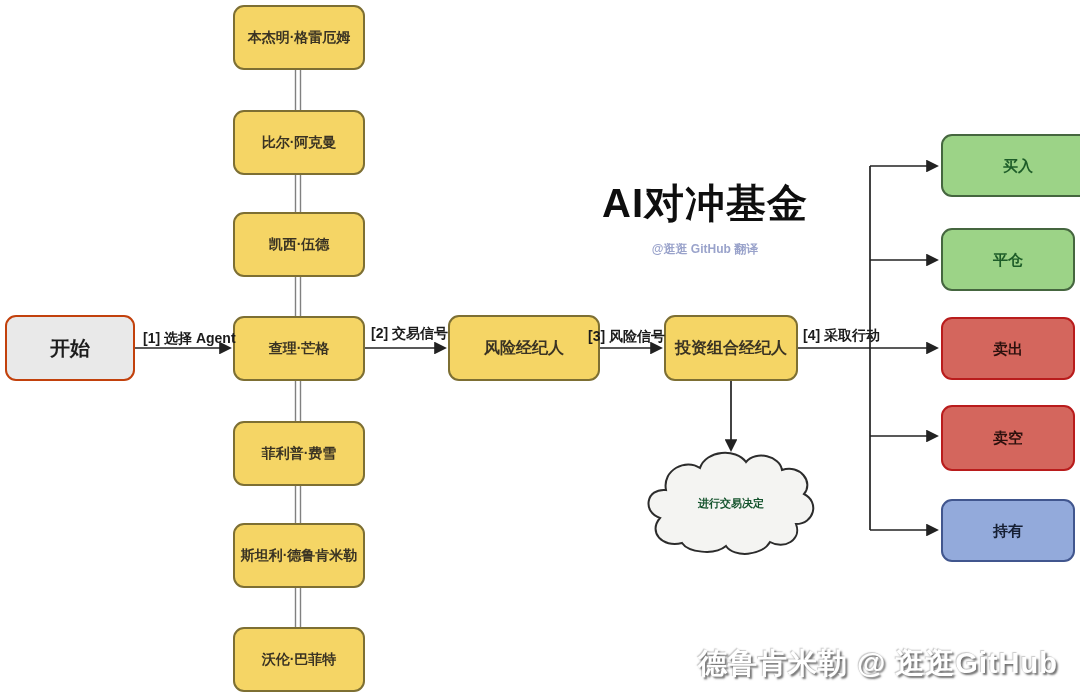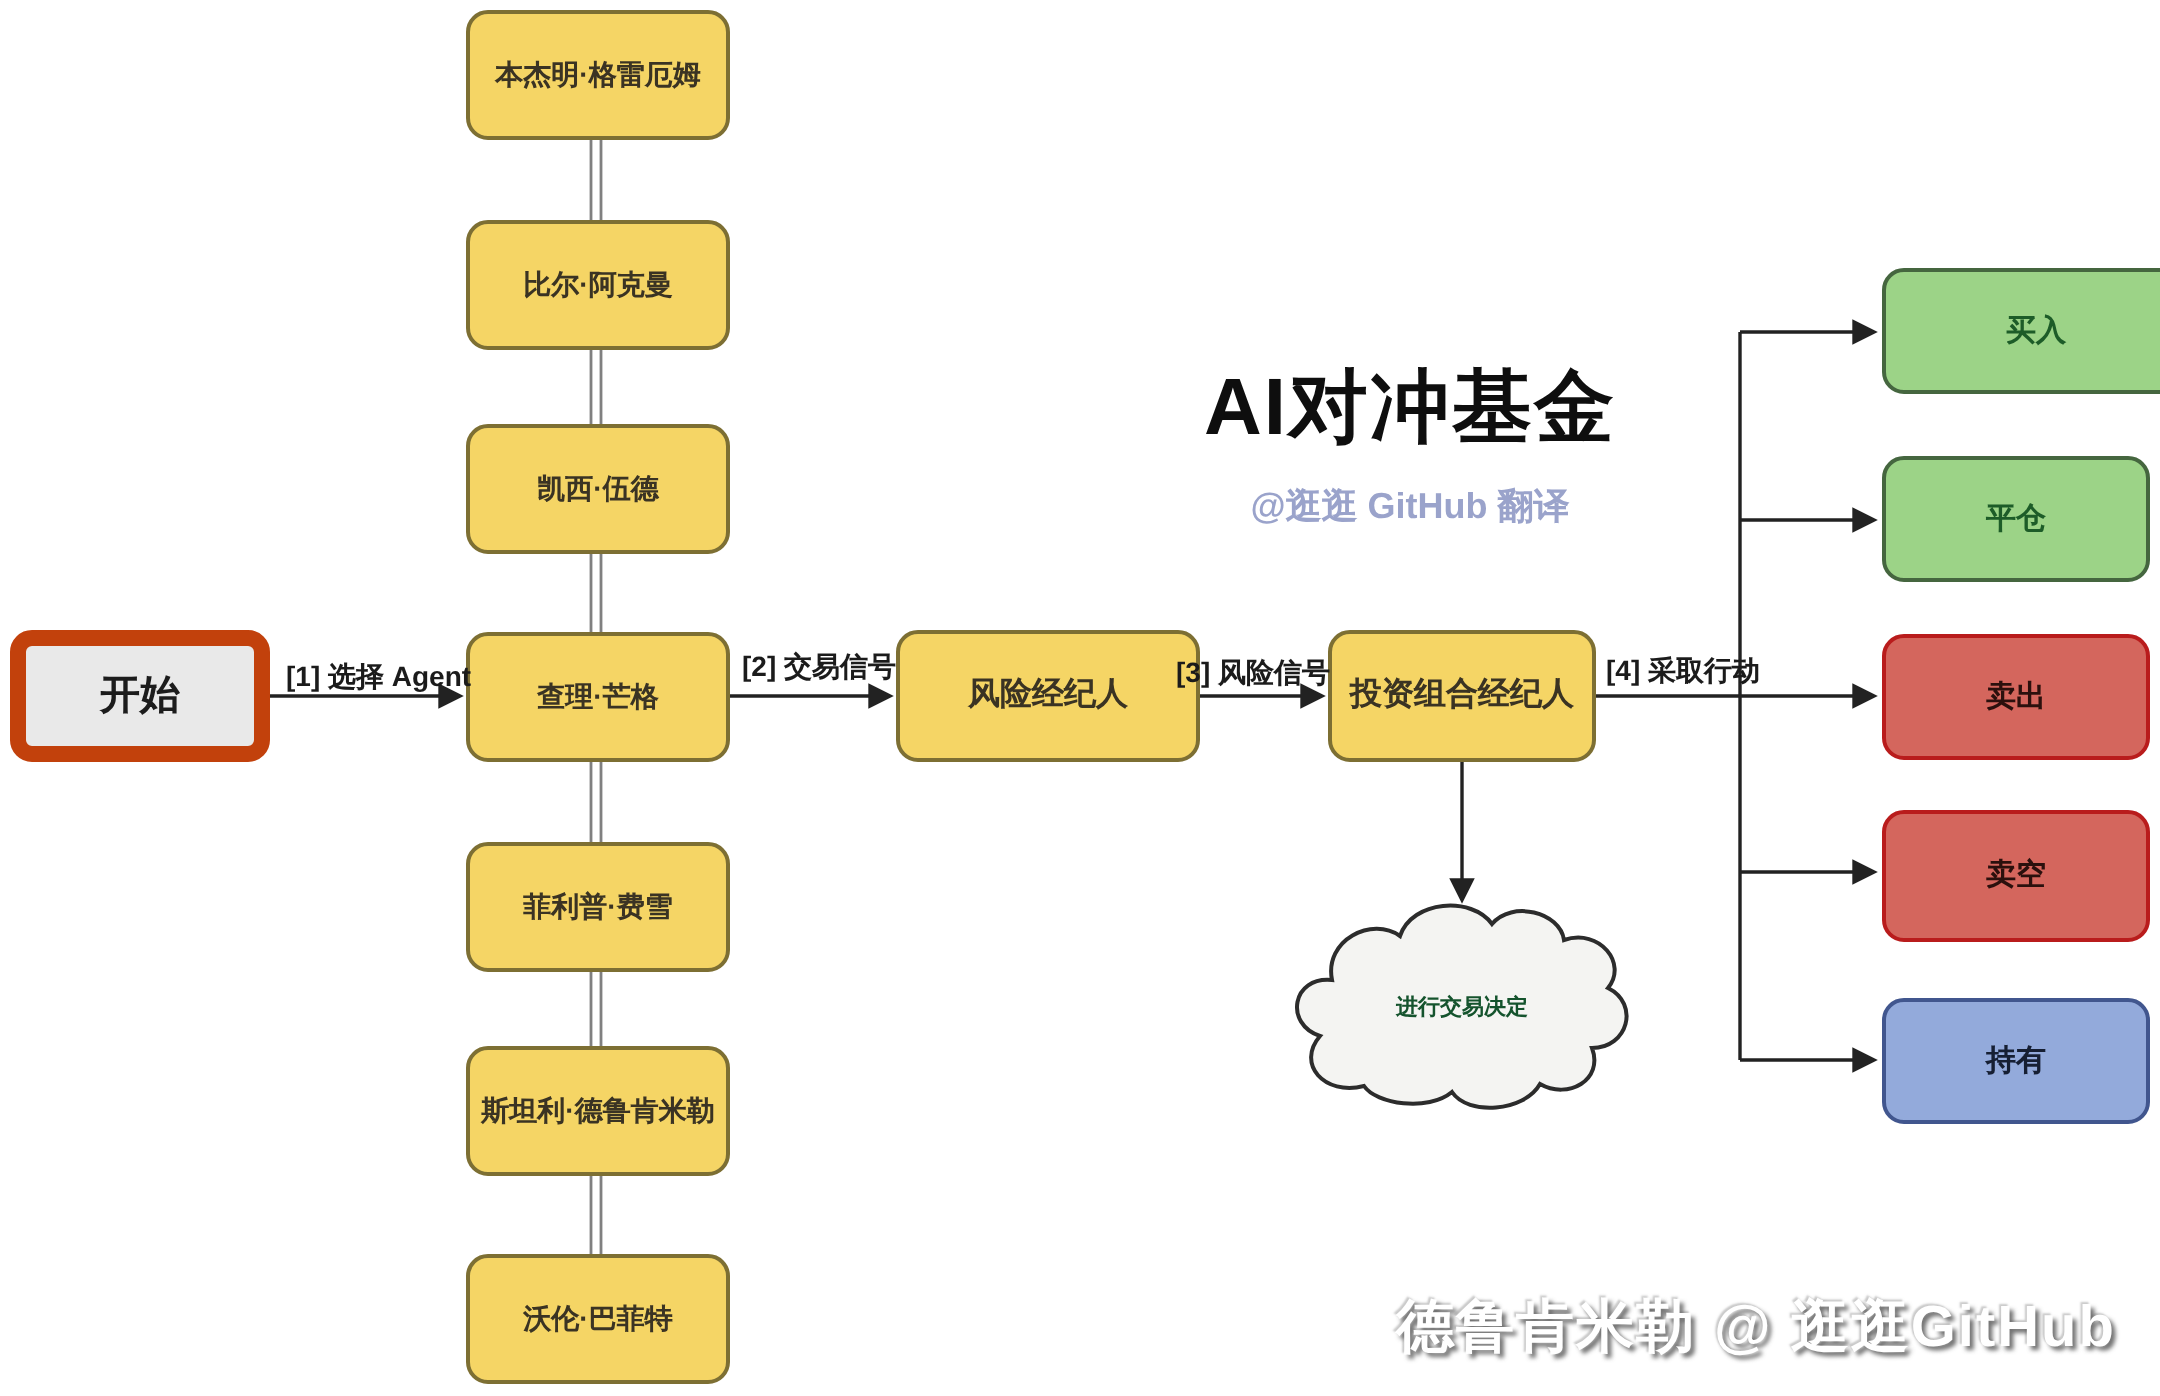--- a/index.html
+++ b/index.html
@@ -6,37 +6,37 @@
   .stage{
     position:relative;width:1080px;height:698px;background:#ffffff;
     font-family:"Liberation Sans","DejaVu Sans",sans-serif;overflow:hidden;
   }
   .wires{position:absolute;left:0;top:0;z-index:0;}
   .node{
     position:absolute;z-index:2;display:flex;align-items:center;justify-content:center;
     border-radius:11px;font-weight:bold;text-align:left;line-height:1.2;
     box-sizing:border-box;
   }
-  .node.start{background:#e9e9e9;border:8px solid #c2410c;color:#1c1c1c;font-size:20px;}
+  .node.start{background:#e9e9e9;border:2px solid #c2410c;color:#1c1c1c;font-size:20px;}
   .node.yellow{background:#f5d565;border:2px solid #7d6f33;color:#3a3323;font-size:14px;}
   .node.manager{font-size:16px;}
   .node.green{background:#9cd387;border:2px solid #45663f;color:#1d5c28;font-size:15px;}
   .node.red{background:#d4665d;border:2px solid #b91c1c;color:#2b100d;font-size:15px;}
   .node.blue{background:#93aadb;border:2px solid #41568e;color:#161f33;font-size:15px;}
   .edge-label{
     position:absolute;z-index:3;font-size:14px;font-weight:600;color:#1b1b1b;
     white-space:nowrap;background:transparent;
   }
   .cloud-label{
     position:absolute;z-index:2;width:130px;text-align:center;
     font-size:11px;font-weight:600;color:#14532d;
   }
   .title-block{position:absolute;z-index:2;left:555px;top:176px;width:300px;text-align:center;}
   .main-title{font-size:40px;font-weight:800;color:#0e0e0e;letter-spacing:1px;}
-  .sub-title{margin-top:10px;font-size:18px;font-weight:600;color:#9aa3cb;}
+  .sub-title{margin-top:10px;font-size:12px;font-weight:600;color:#9aa3cb;}
   .watermark{
     position:absolute;z-index:4;right:22px;bottom:14px;
     font-size:29px;font-weight:bold;color:#ffffff;letter-spacing:1px;
     text-shadow:2px 2px 2px rgba(90,90,90,0.85), -1px -1px 1px rgba(150,150,150,0.5);
   }
 </style>
 </head>
 <body>
 
 <div class="stage">

